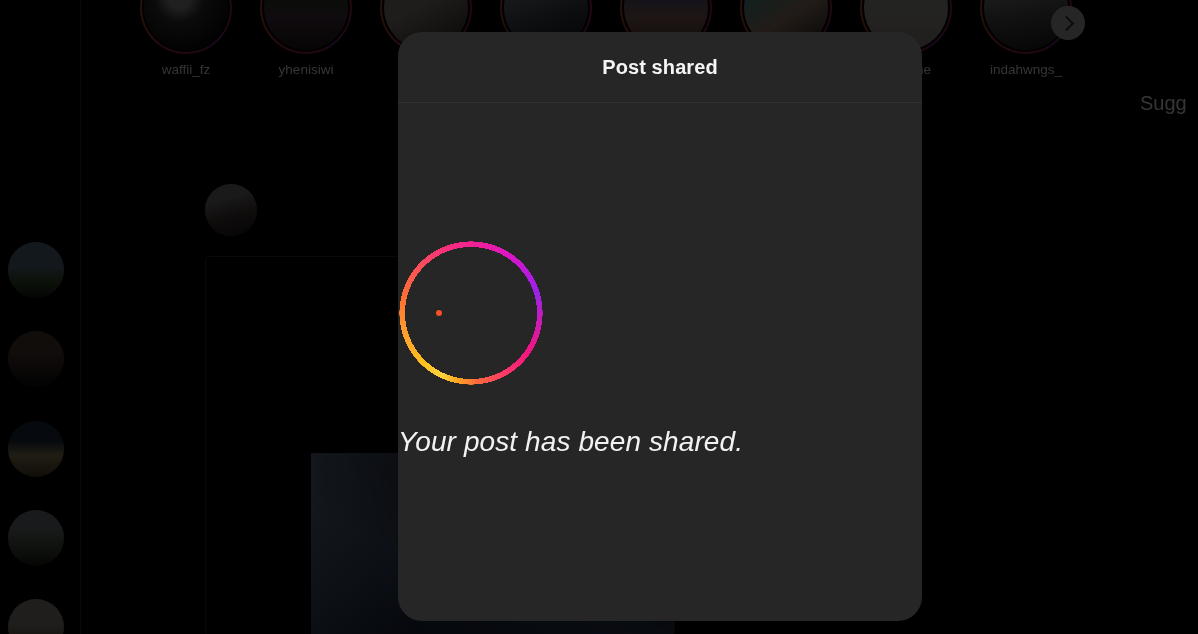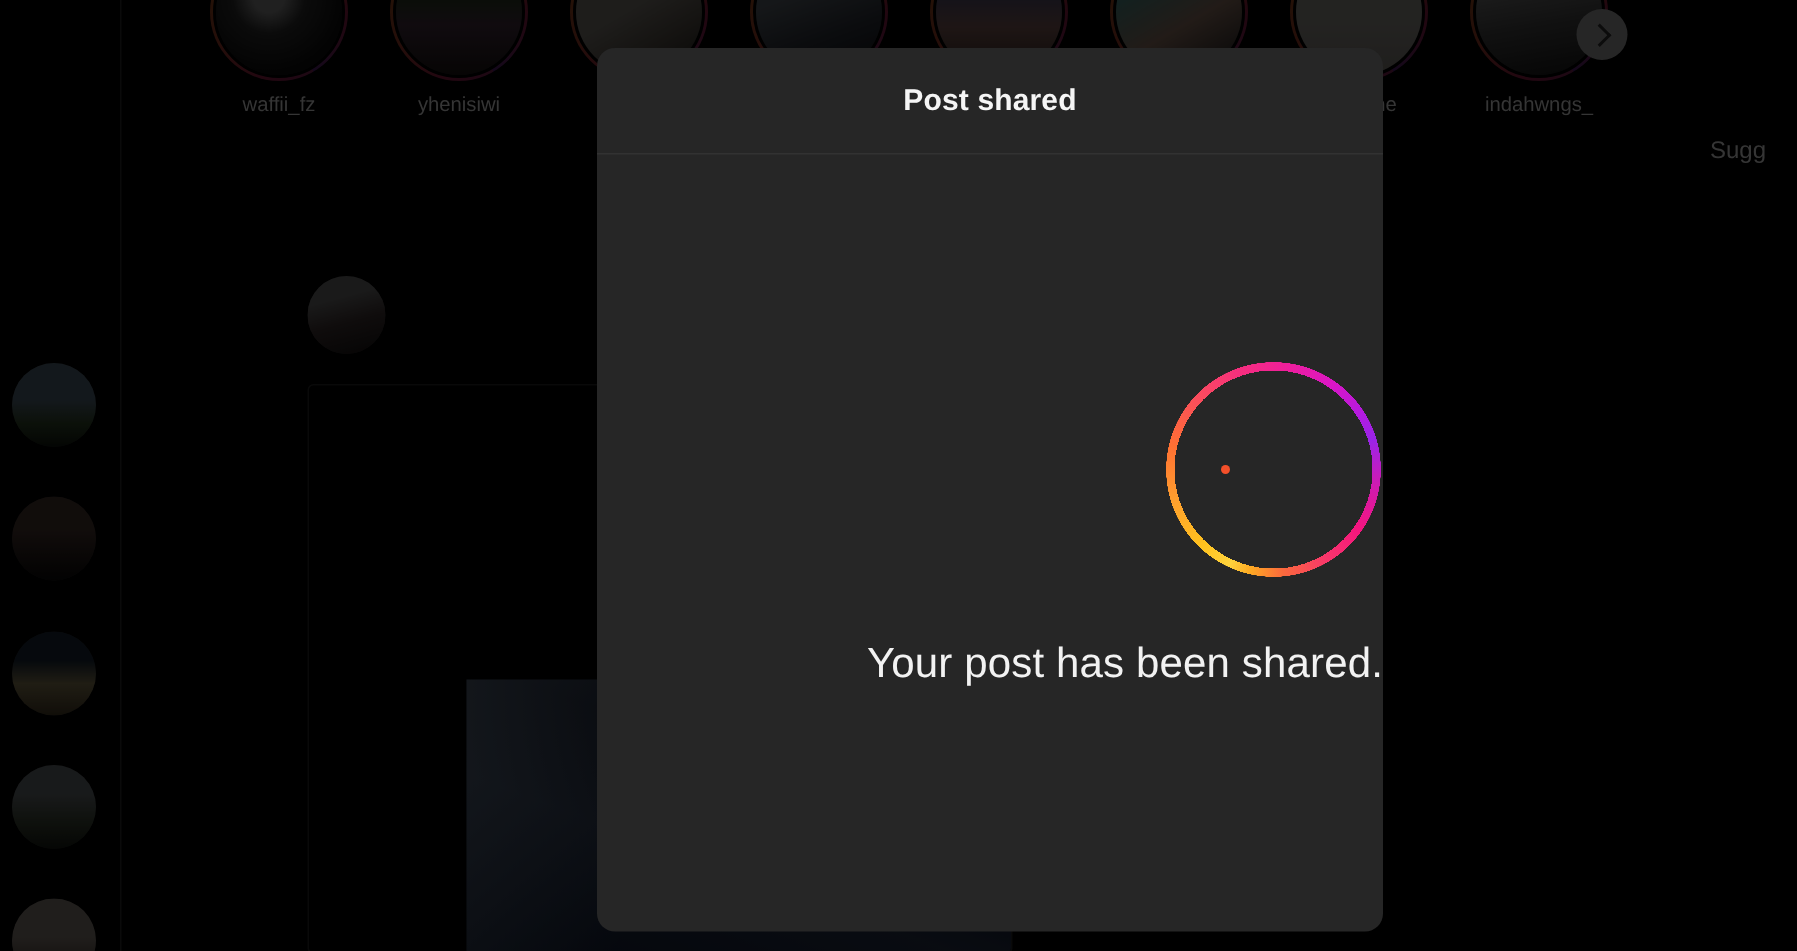--- a/index.html
+++ b/index.html
@@ -188,21 +188,21 @@
     filter: brightness(0.55);
   }
 
   
   .suggest-panel {
     position: absolute;
     left: 1140px; top: 92px;
     width: 58px;
   }
   .suggest-title {
-    font-size: 16px;
+    font-size: 20px;
     color: #8d8d8d;
     white-space: nowrap;
   }
   .suggest-avatar {
     position: absolute;
     left: 8px;
     width: 56px; height: 56px;
     border-radius: 50%;
     overflow: hidden;
     background: #2e2e2e;
@@ -219,21 +219,21 @@
     background: rgba(0,0,0,0.62);
     z-index: 40;
   }
 
   
   #share-modal {
     position: absolute;
     left: 398px; top: 32px;
     width: 524px; height: 589px;
     background: #262626;
-    border-radius: 12px;
+    border-radius: 24px;
     z-index: 50;
     display: flex;
     flex-direction: column;
     overflow: hidden;
   }
   .modal-header {
     height: 70px;
     flex: 0 0 auto;
     display: flex;
     align-items: center;
@@ -243,24 +243,25 @@
   .modal-title {
     font-size: 20px;
     font-weight: bold;
     color: #f5f5f5;
     letter-spacing: .1px;
   }
   .modal-body {
     flex: 1 1 auto;
     display: flex;
     flex-direction: column;
-    align-items: flex-end;
+    align-items: flex-start;
     justify-content: center;
     padding-bottom: 26px;
     box-sizing: border-box;
+    font-style: italic;
   }
   .spinner-wrap {
     position: relative;
     width: 146px; height: 146px;
     margin-bottom: 40px;
   }
   .spinner-ring {
     position: absolute;
     inset: 0;
     border-radius: 50%;

